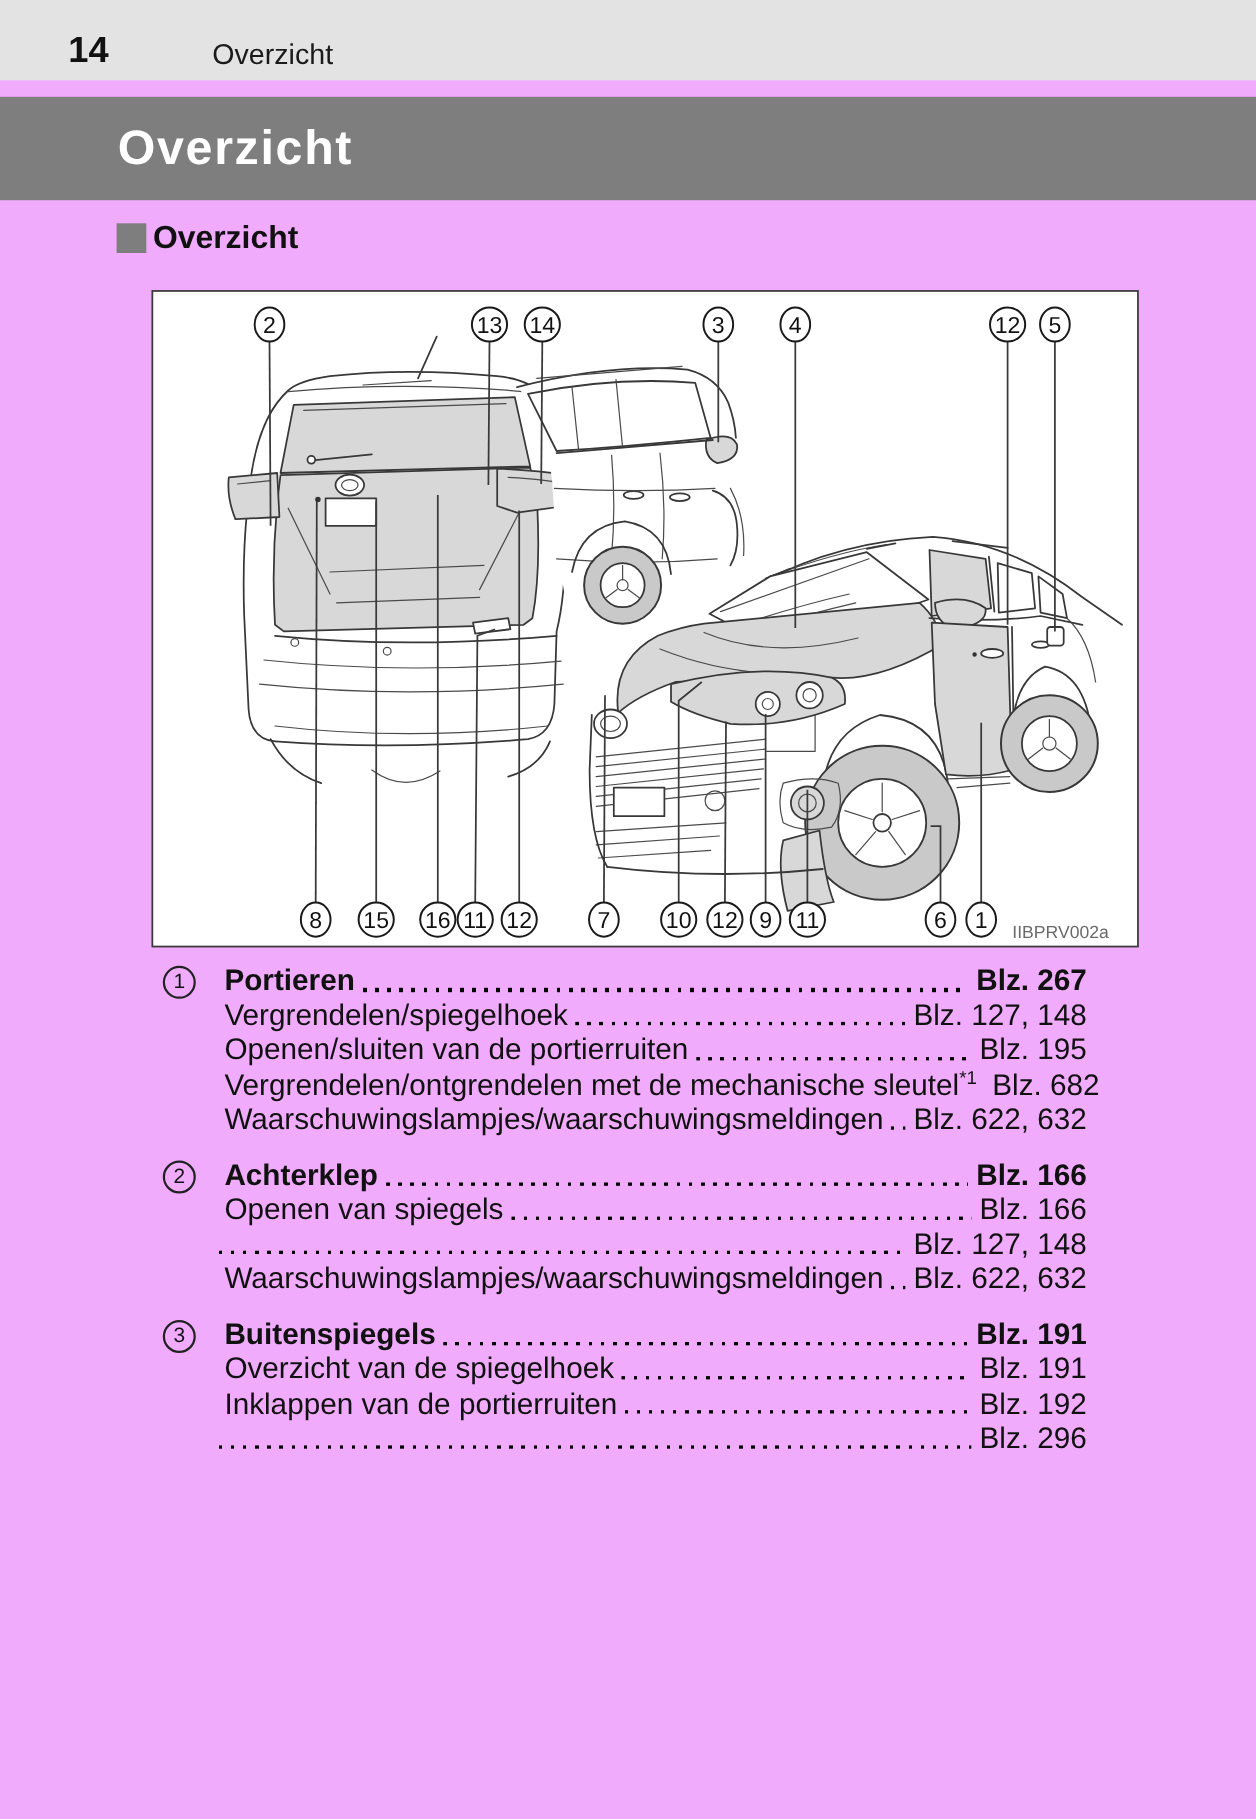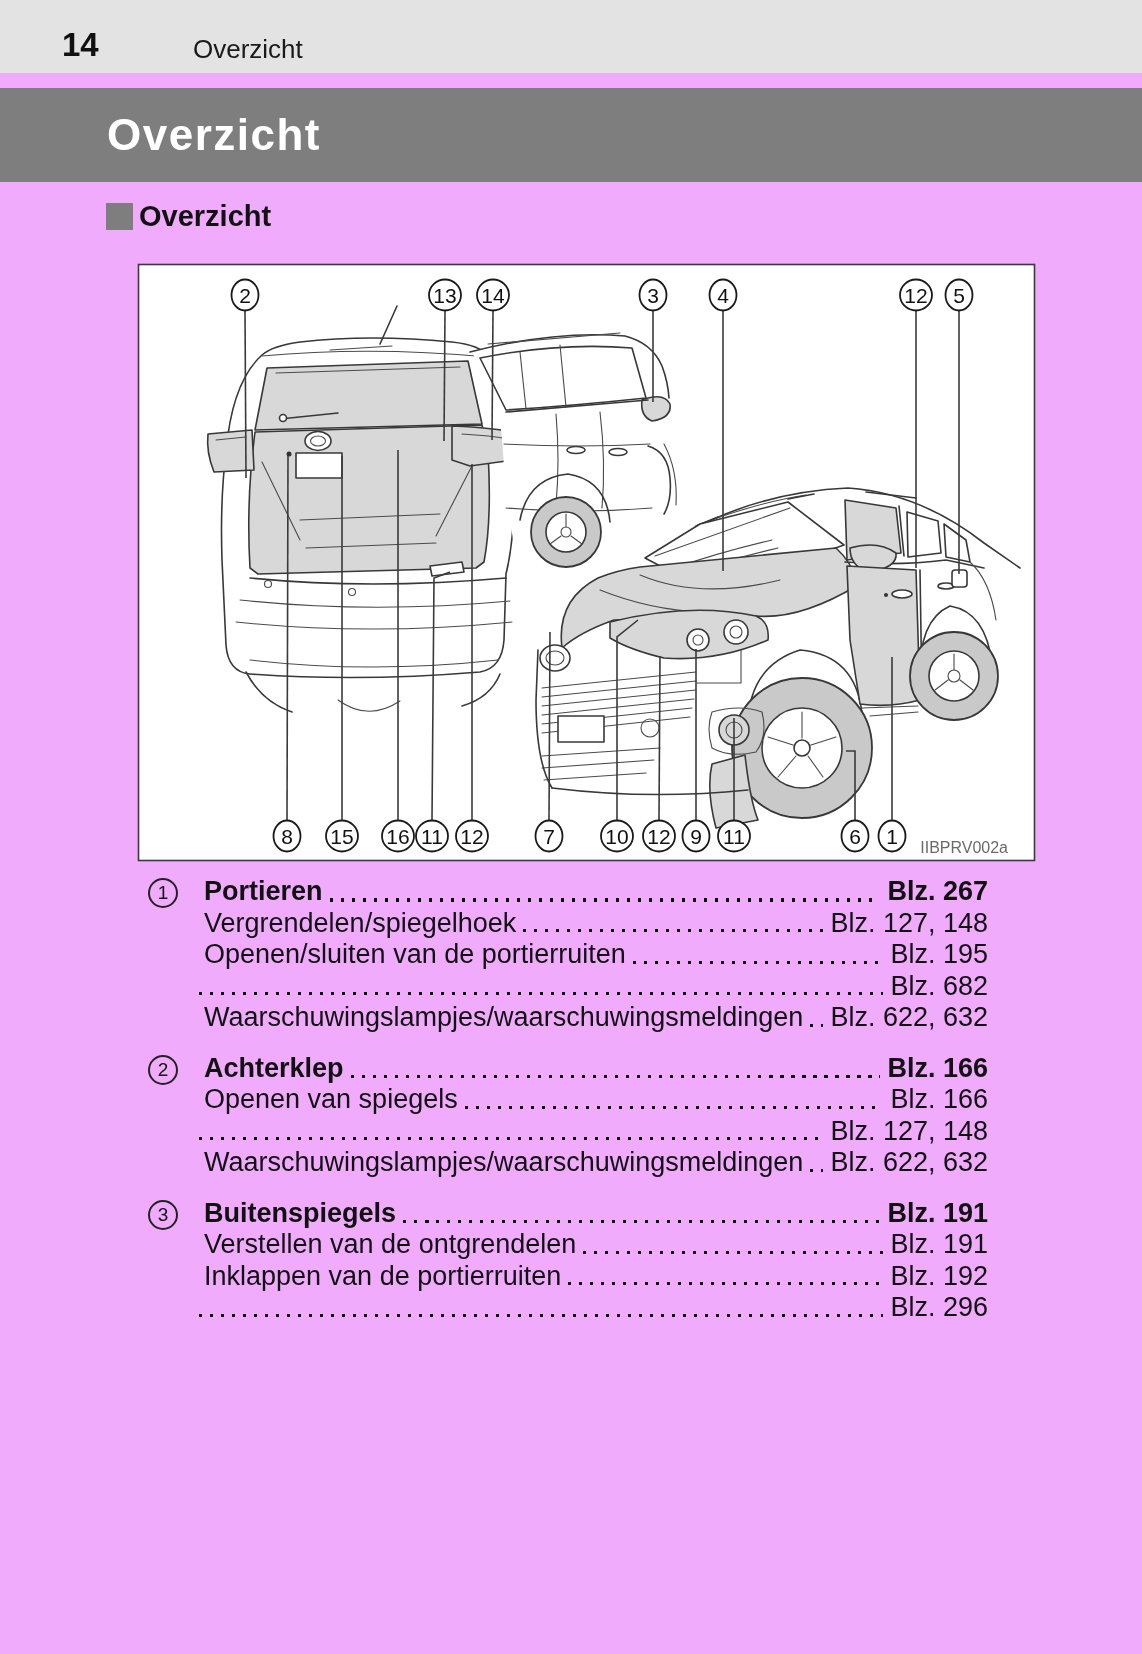--- a/index.html
+++ b/index.html
@@ -330,20 +330,21 @@
         <span class="lbl"><span>Vergrendelen/spiegelhoek</span><sup></sup></span>
         <span class="dots"></span>
         <span class="pg">Blz. 127, 148</span>
       </div>
       <div class="toc-row">
         <span class="lbl"><span>Openen/sluiten van de portierruiten</span><sup></sup></span>
         <span class="dots"></span>
         <span class="pg">Blz. 195</span>
       </div>
       <div class="toc-row">
+        <span class="lbl"><span>Vergrendelen/ontgrendelen met de mechanische sleutel</span><sup>*1</sup></span>
         <span class="dots"></span>
         <span class="pg">Blz. 682</span>
       </div>
       <div class="toc-row">
         <span class="lbl"><span>Waarschuwingslampjes/waarschuwingsmeldingen</span><sup></sup></span>
         <span class="dots"></span>
         <span class="pg">Blz. 622, 632</span>
       </div>
     </div>
 
@@ -371,21 +372,21 @@
     </div>
 
     <div class="toc-section">
       <div class="toc-row title-row">
         <span class="circ">3</span>
         <span class="lbl b">Buitenspiegels</span>
         <span class="dots b"></span>
         <span class="pg b">Blz. 191</span>
       </div>
       <div class="toc-row">
-        <span class="lbl"><span>Verstellen van de ontgrendelen</span><sup></sup></span>
+        <span class="lbl"><span>Overzicht van de spiegelhoek</span><sup></sup></span>
         <span class="dots"></span>
         <span class="pg">Blz. 191</span>
       </div>
       <div class="toc-row">
         <span class="lbl"><span>Inklappen van de portierruiten</span><sup></sup></span>
         <span class="dots"></span>
         <span class="pg">Blz. 192</span>
       </div>
       <div class="toc-row">
         <span class="dots"></span>

